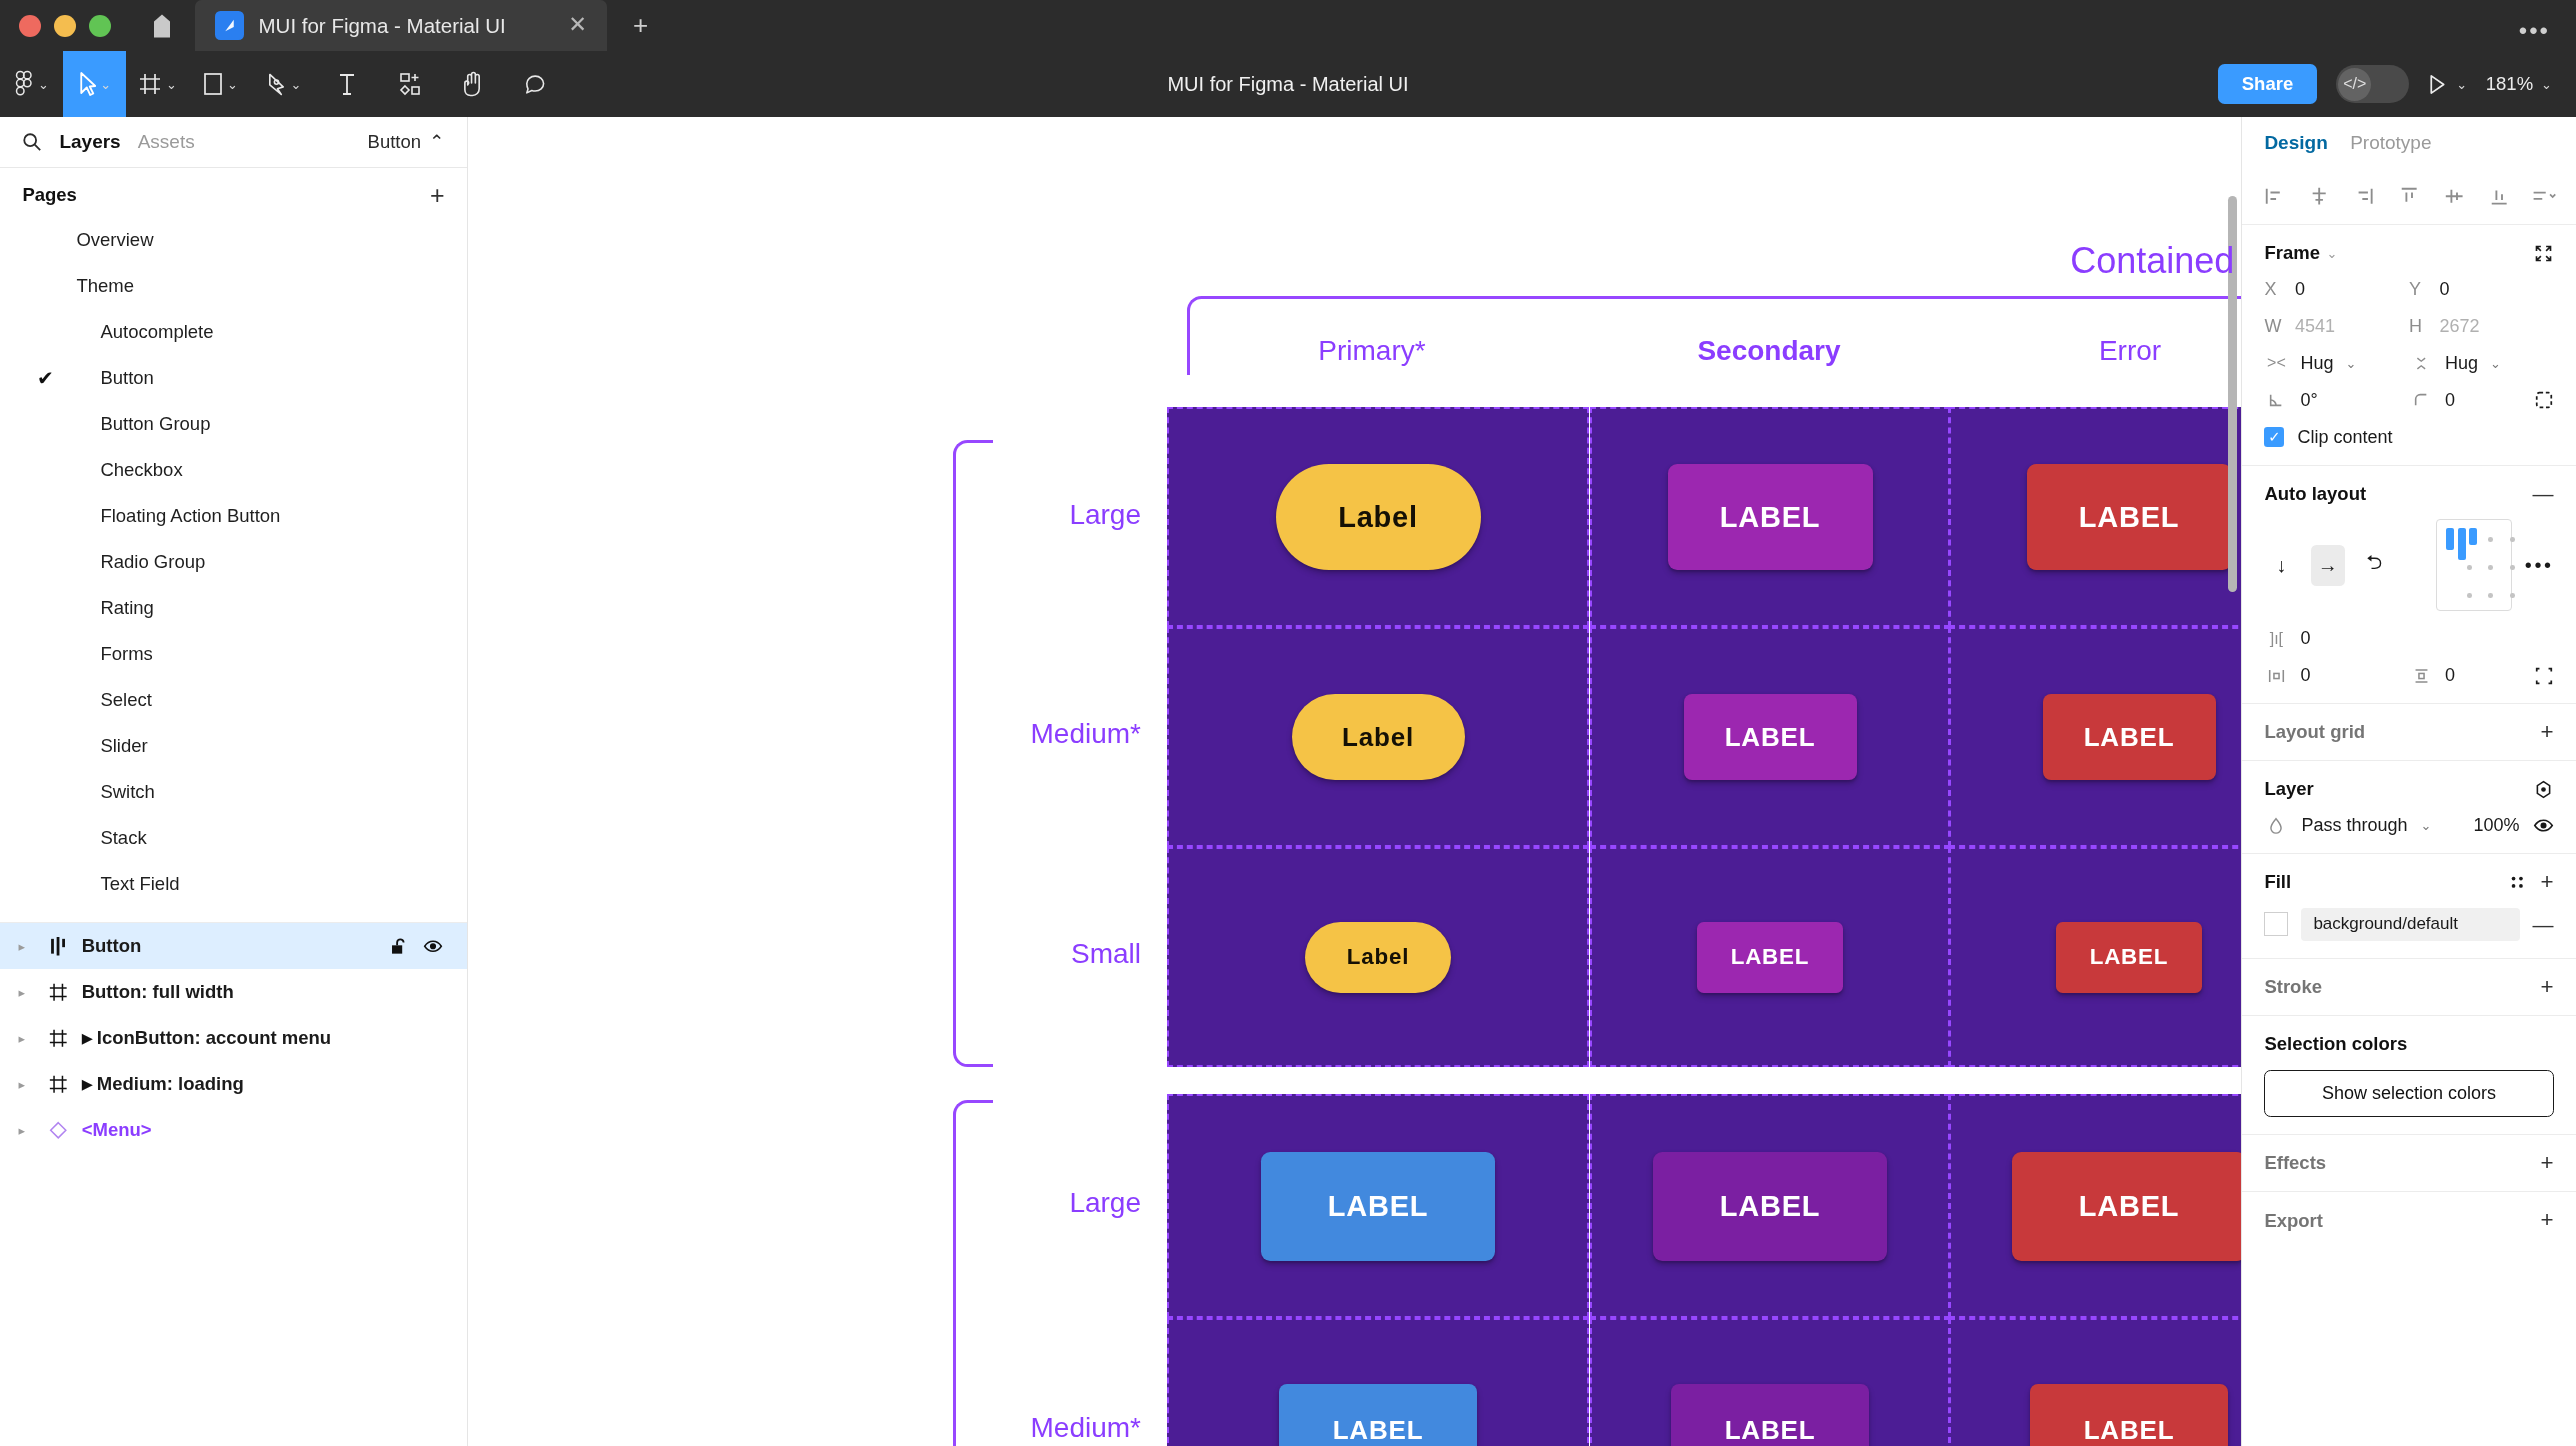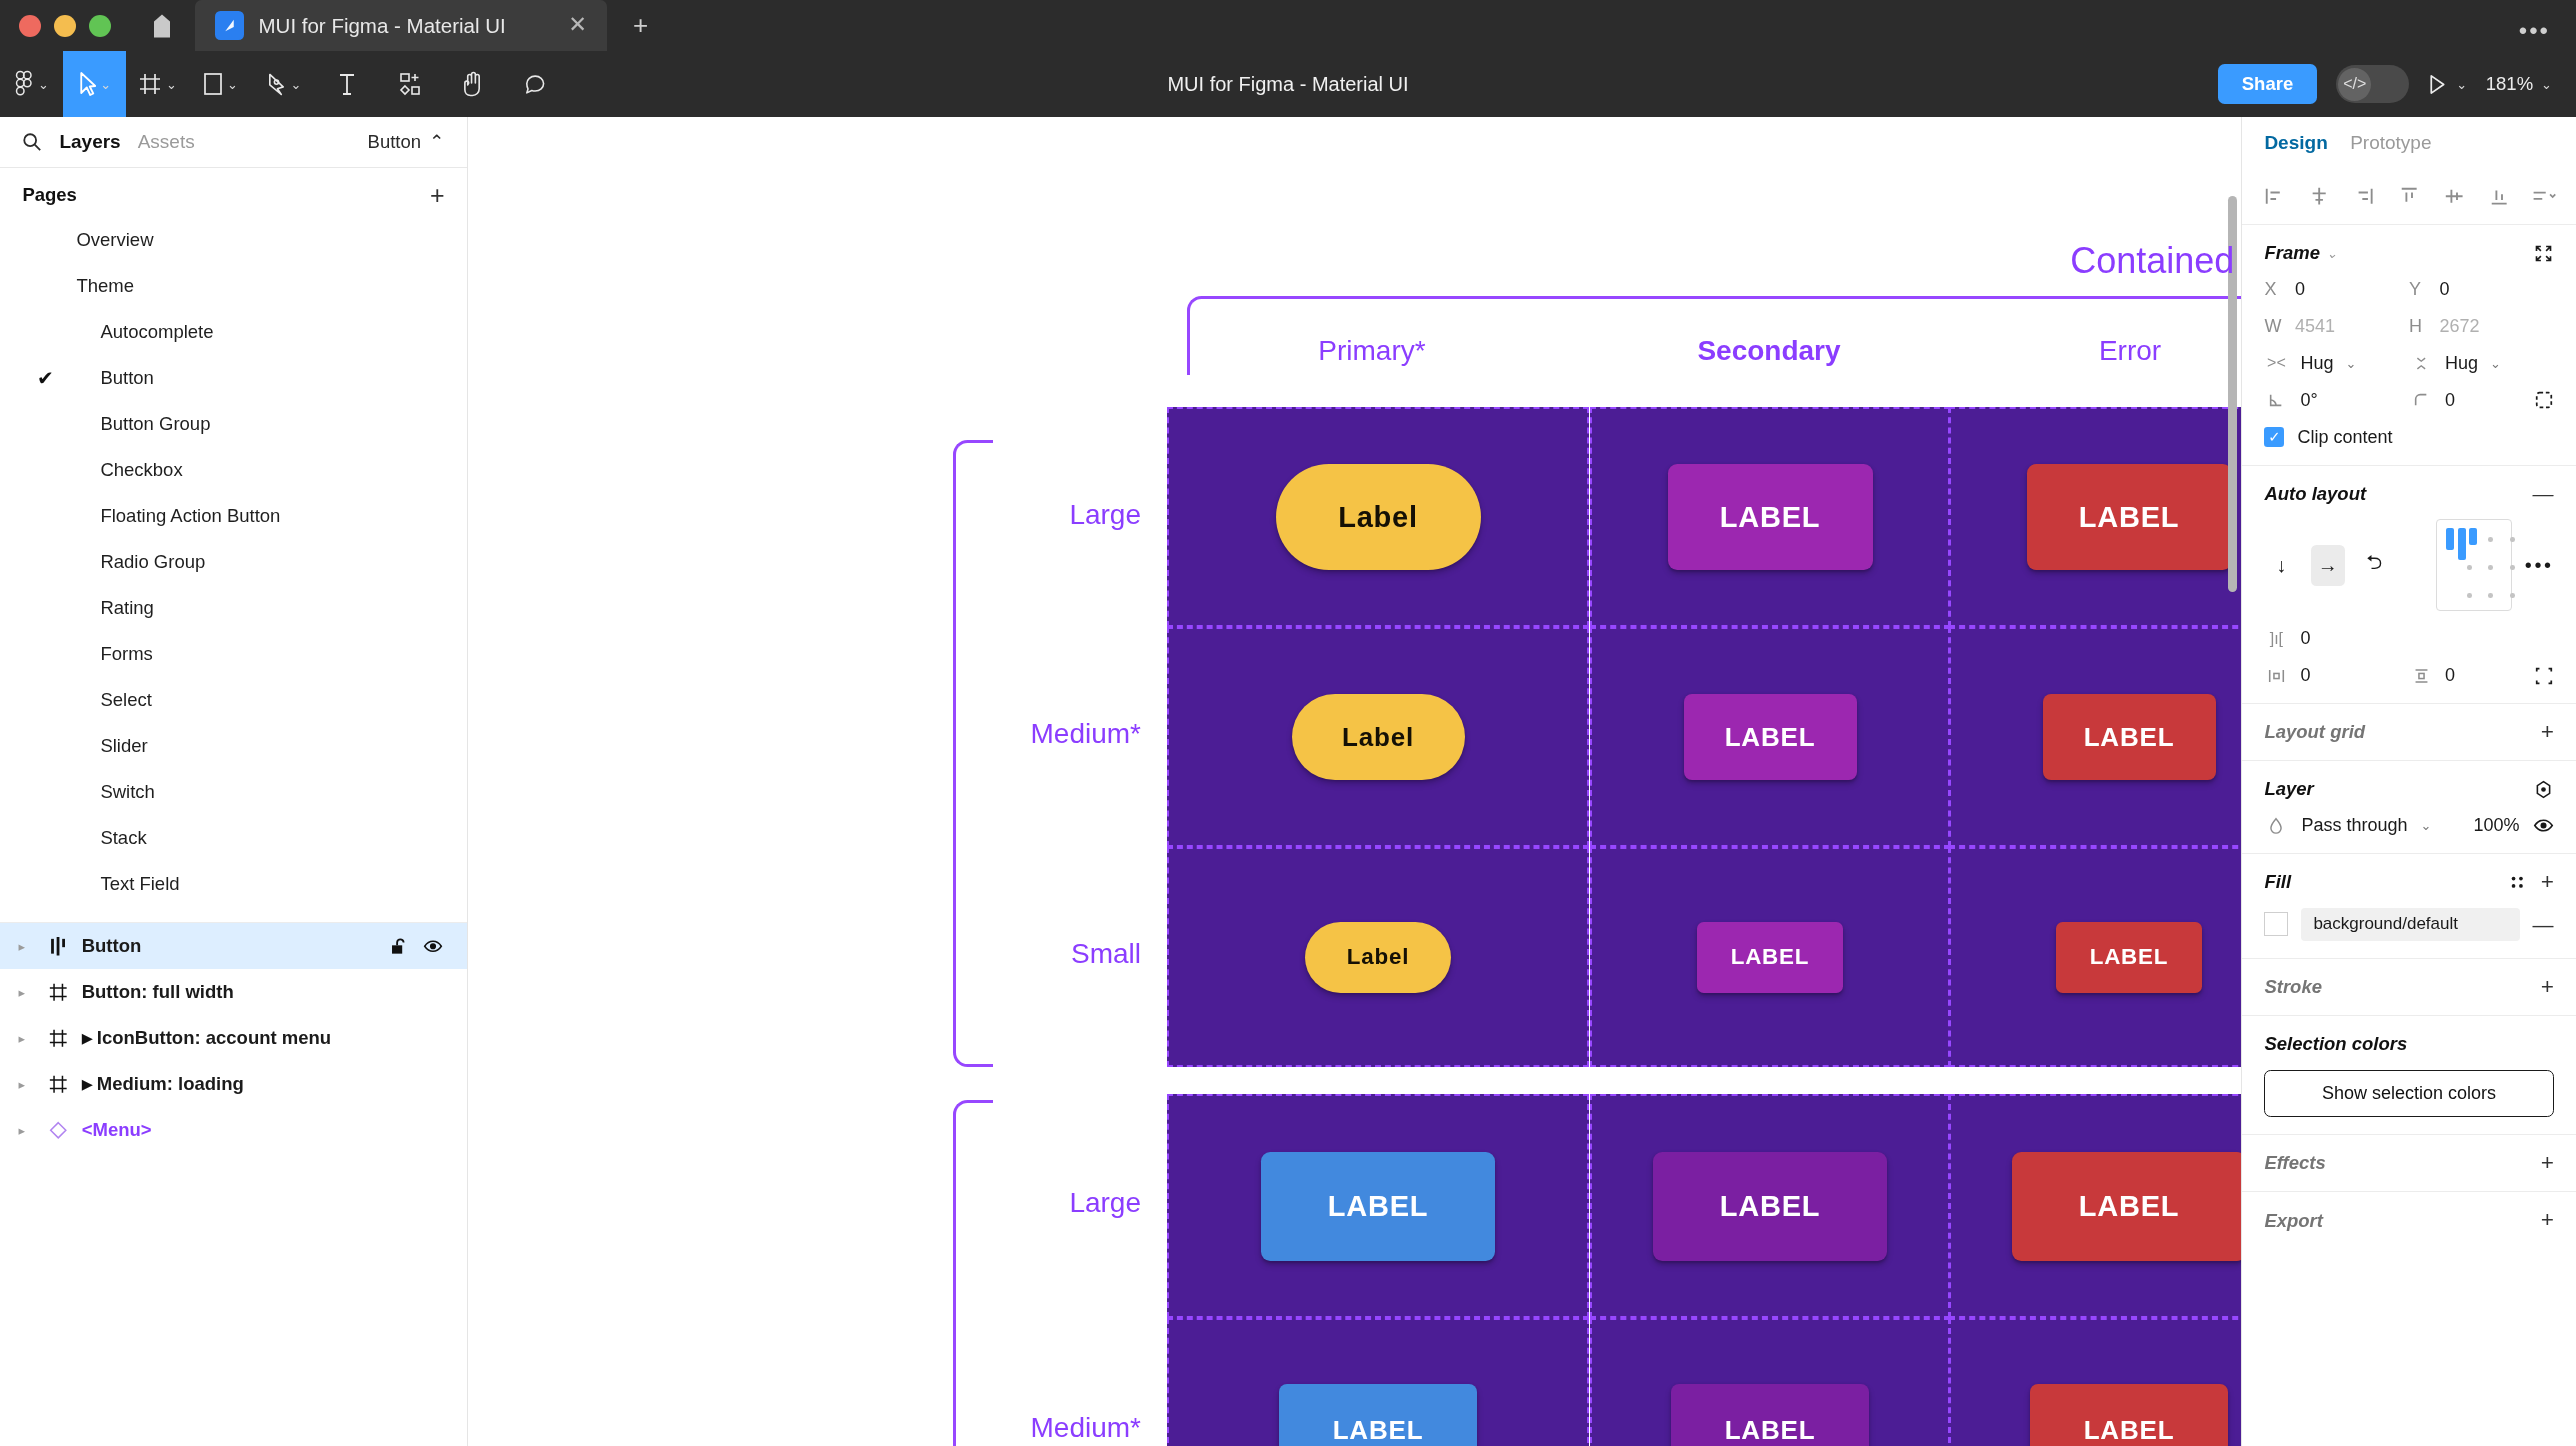--- a/index.html
+++ b/index.html
@@ -168,21 +168,21 @@
   }
   .rp-tab { font-size: 19px; color: #9a9a9a; cursor: pointer; }
   .rp-tab.active { color: #0369a1; font-weight: bold; }
   .align-row {
     height: 57px; display: flex; align-items: center; justify-content: space-between;
     padding: 0 17px; border-bottom: 0.7px solid #ececec;
   }
   .align-btn { width: 30px; height: 30px; display: flex; align-items: center;
     justify-content: center; cursor: pointer; }
   .sec { padding: 17px 22.4px; border-bottom: 0.7px solid #ececec; }
-  .sec-head { display: flex; align-items: center; margin-bottom: 14.5px; font-style: italic; }
+  .sec-head { display: flex; align-items: center; margin-bottom: 14.5px; }
   .sec-title { font-size: 18.5px; font-weight: bold; color: #111; }
   .sec-title.muted { color: #757575; font-weight: bold; }
   .sec-caret { margin-left: 6.6px; color: #999; font-size: 13px; }
   .sec-actions { margin-left: auto; display: flex; align-items: center; gap: 14.5px; }
   .fld-row { display: flex; align-items: center; margin-bottom: 16px; }
   .fld { flex: 1; display: flex; align-items: center; gap: 12px; }
   .fld-ic { width: 24px; flex: 0 0 24px; display: flex; align-items: center;
     justify-content: center; color: #8d8d8d; font-size: 16px; }
   .fld-lbl { color: #8d8d8d; font-size: 18px; width: 18.5px; }
   .fld-val { color: #1a1a1a; font-size: 18px; }

